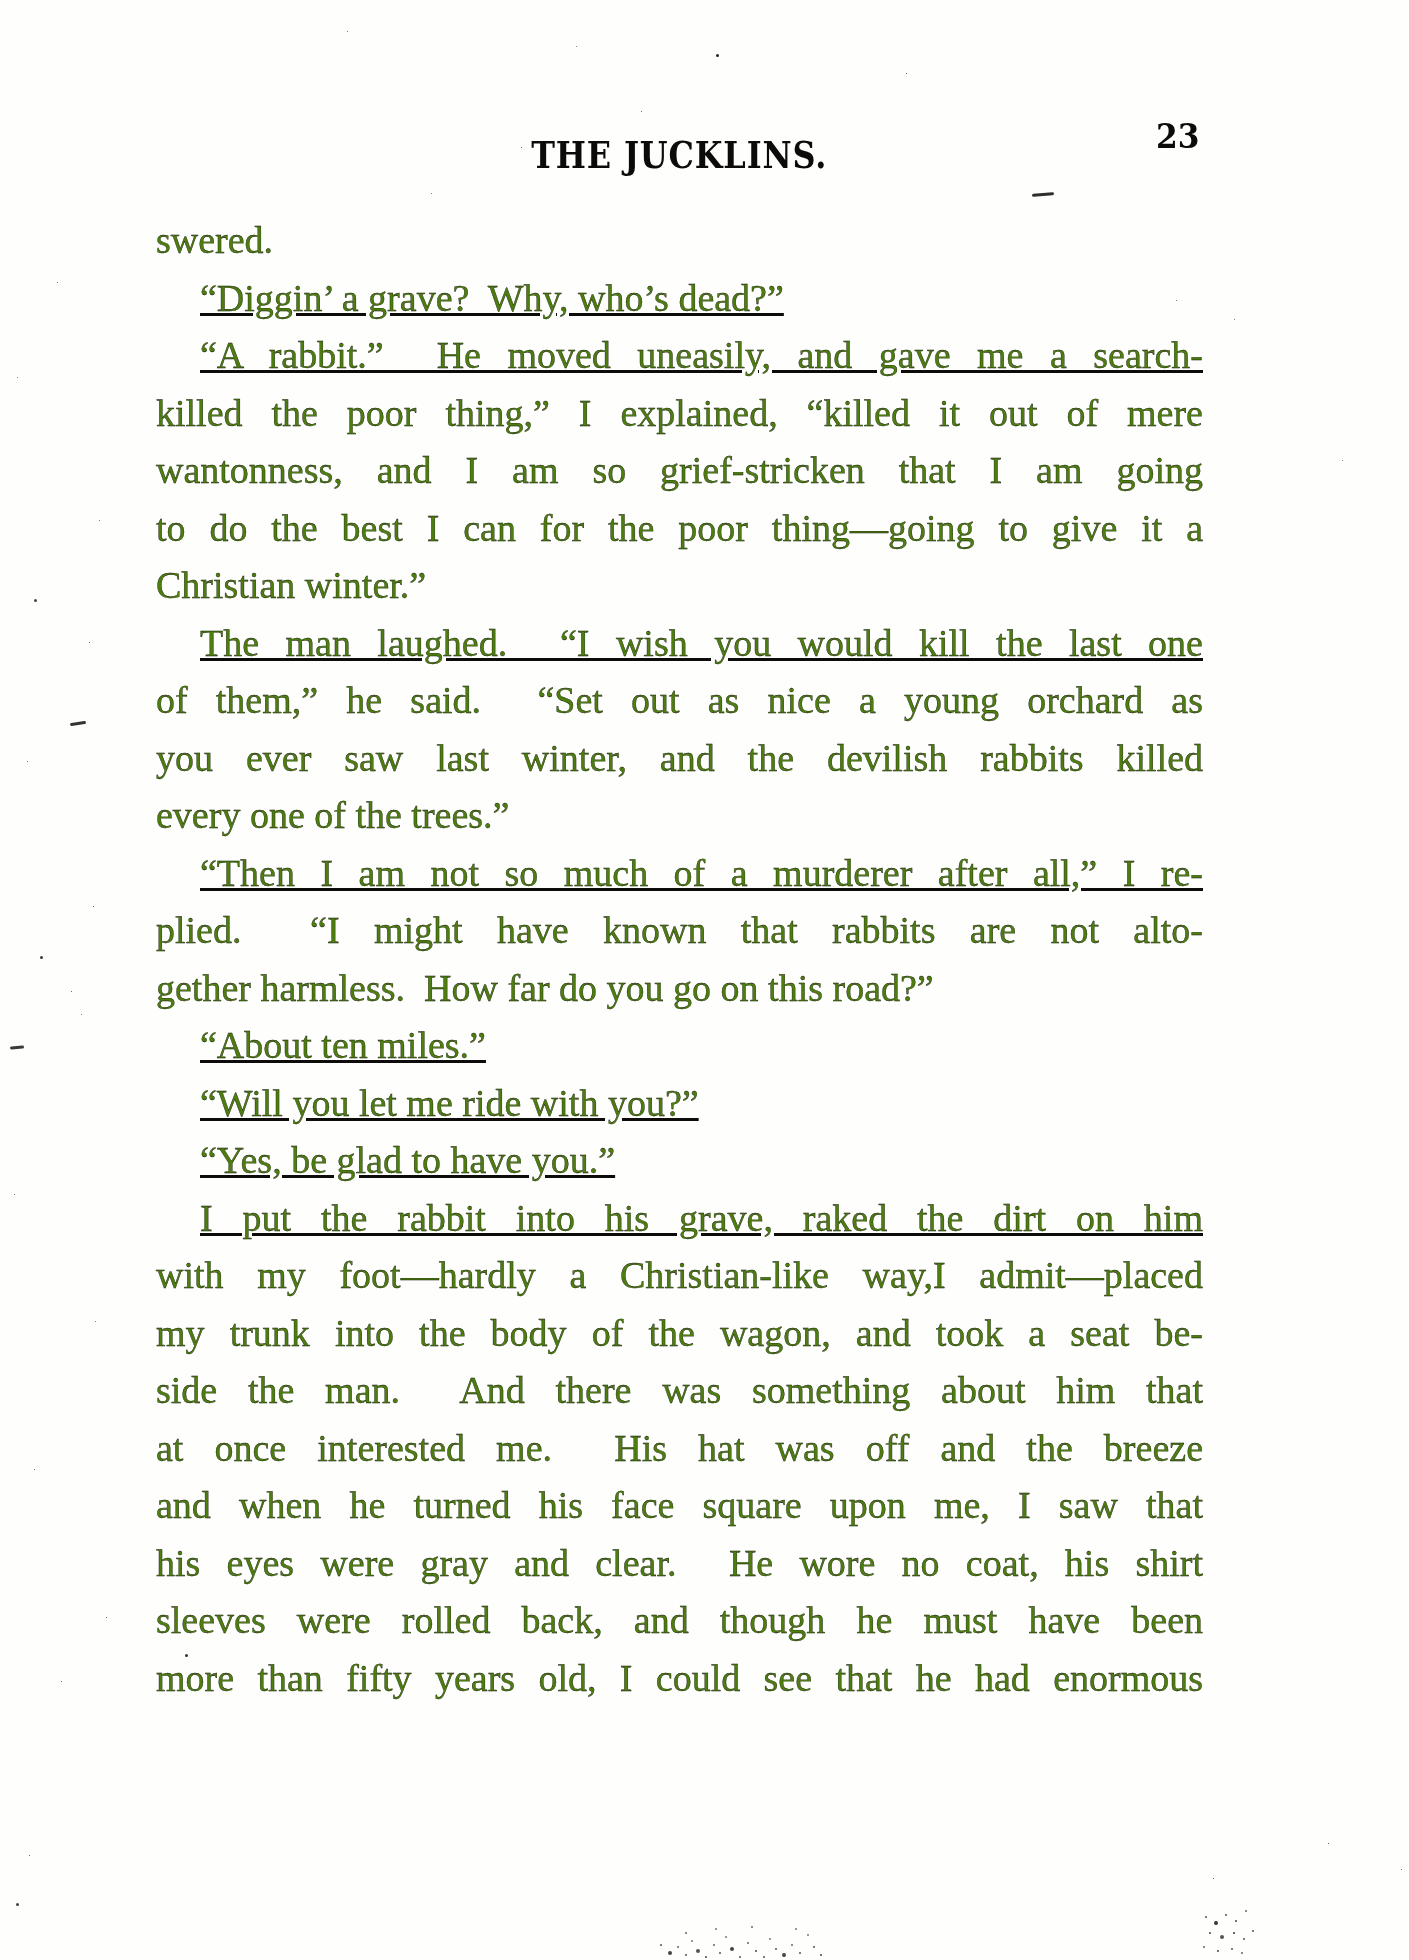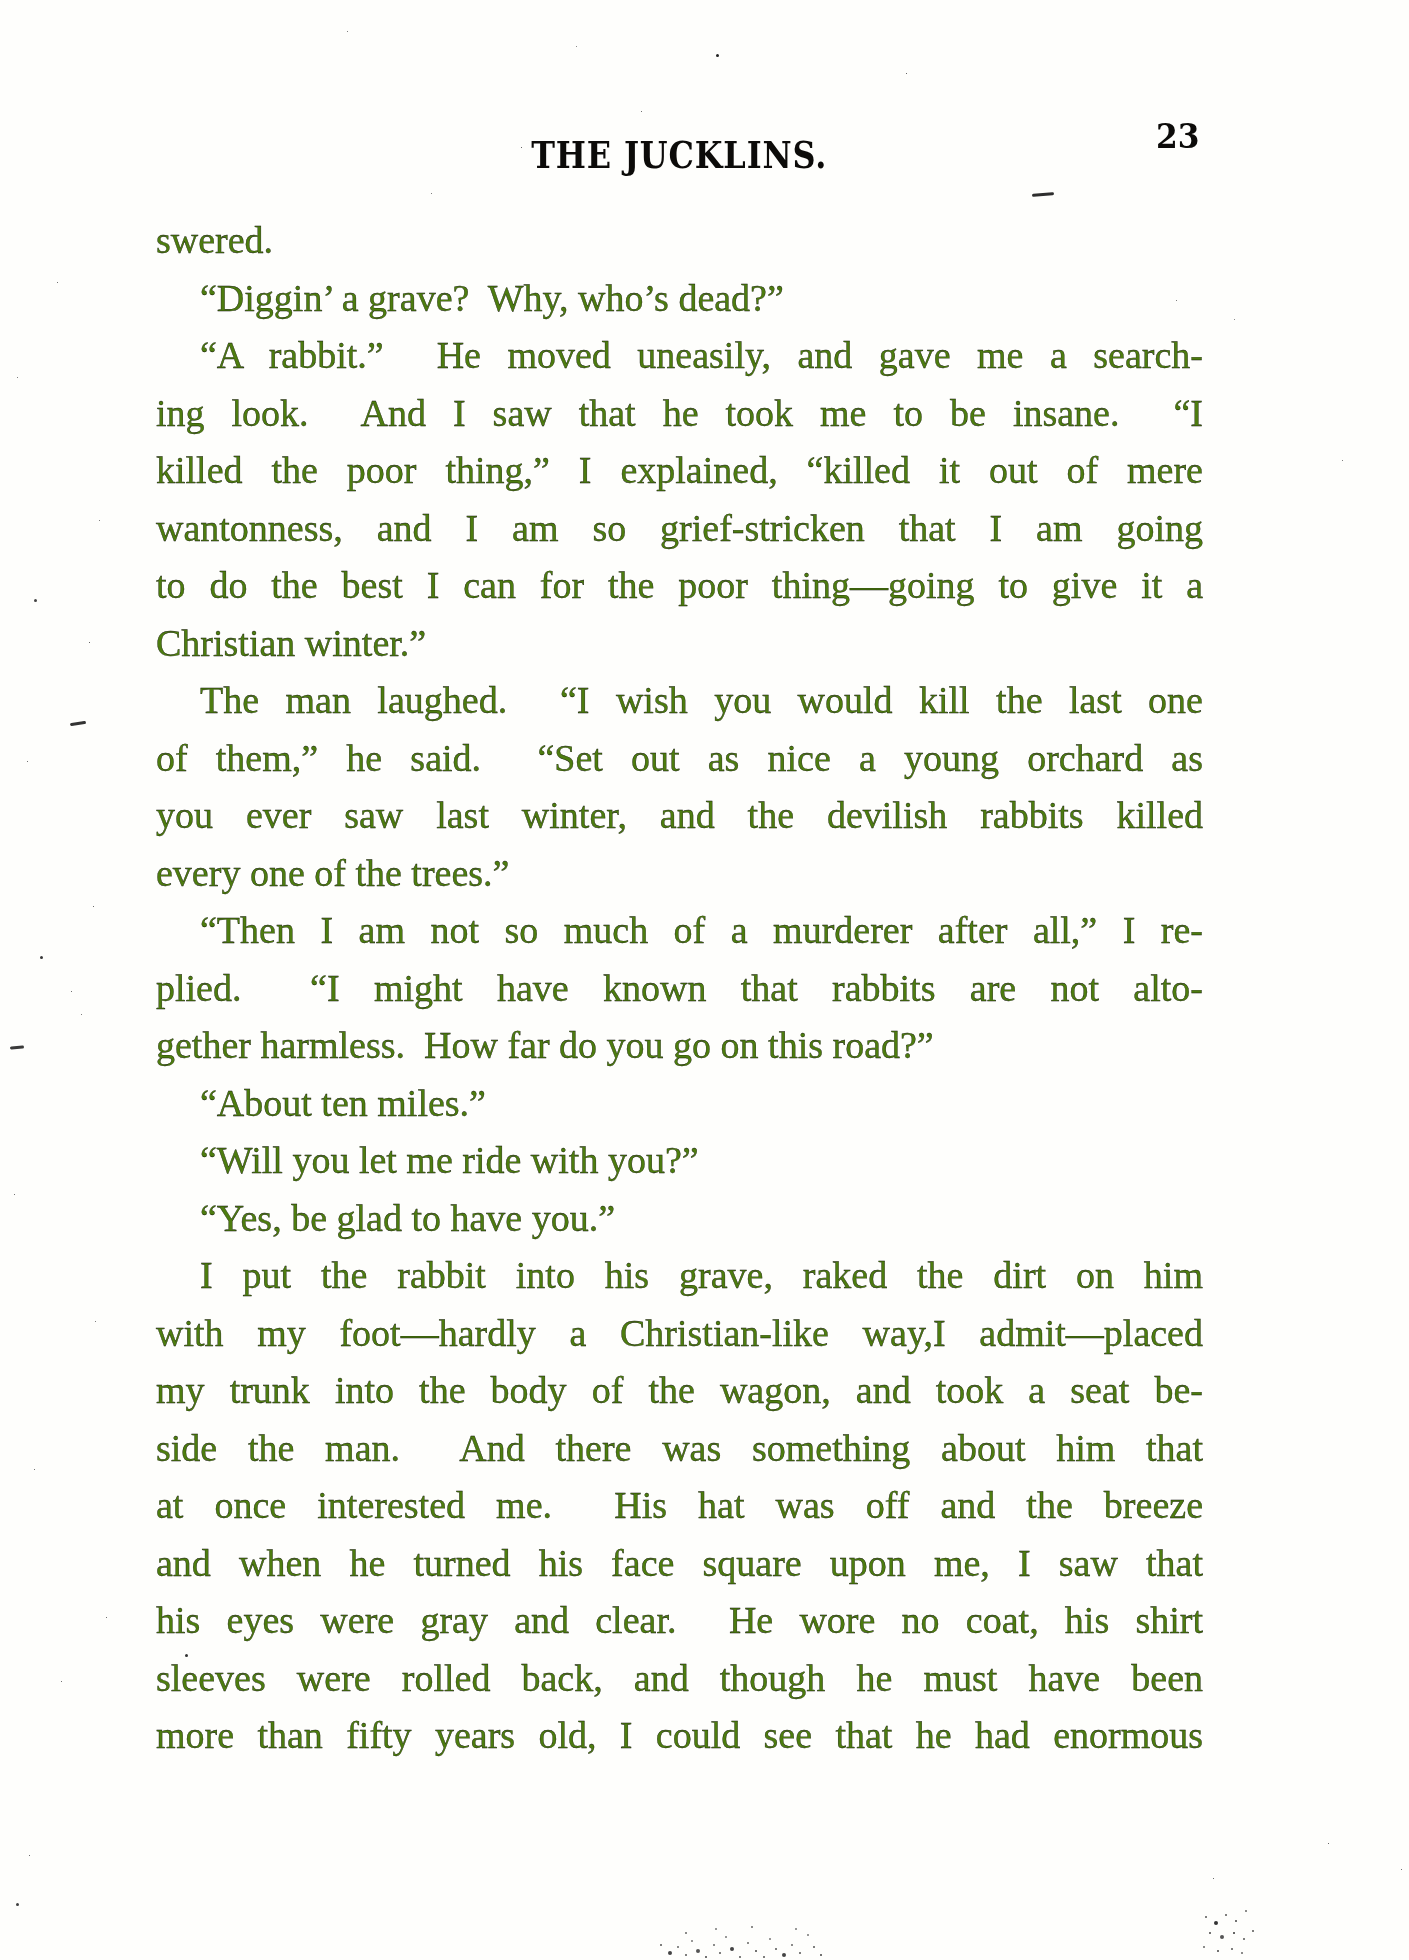--- a/index.html
+++ b/index.html
@@ -51,21 +51,21 @@
   .line {
     font-size: 38px;
     line-height: 57.5px;
     -webkit-text-stroke: 0.35px #0d0c0a;
   }
   .line.j {
     text-align: justify;
     text-align-last: justify;
     text-justify: inter-word;
   }
-  .line.in { text-indent: 44px; }
+  .line.in { text-indent: 44px; text-decoration: underline; }
 
   
   .noise-dots {
     position: absolute; left: 0; top: 0;
     width: 3px; height: 3px; border-radius: 50%;
     background: transparent;
     box-shadow:
       716px 54px 0 0 #222, 905px 72px 0 -1px #333, 640px 110px 0 -1px #444,
       520px 146px 0 -1px #333, 430px 192px 0 -1px #555, 346px 30px 0 -1px #555,
       575px 45px 0 -1px #666, 56px 281px 0 -1px #444, 16px 376px 0 -1px #555,
@@ -114,21 +114,20 @@
   <div class="running-head">
     <span class="running-title">THE JUCKLINS.</span>
   </div>
 
   <div class="page-number">23</div>
 
   <div class="text-block">
       <div class="line">swered.</div>
       <div class="line in">“Diggin’ a grave?&nbsp; Why, who’s dead?”</div>
       <div class="line j in">“A rabbit.”&nbsp; He moved uneasily, and gave me a search-</div>
-      <div class="line j">ing look.&nbsp; And I saw that he took me to be insane.&nbsp; “I</div>
       <div class="line j">killed the poor thing,” I explained, “killed it out of mere</div>
       <div class="line j">wantonness, and I am so grief-stricken that I am going</div>
       <div class="line j">to do the best I can for the poor thing—going to give it a</div>
       <div class="line">Christian winter.”</div>
       <div class="line j in">The man laughed.&nbsp; “I wish you would kill the last one</div>
       <div class="line j">of them,” he said.&nbsp; “Set out as nice a young orchard as</div>
       <div class="line j">you ever saw last winter, and the devilish rabbits killed</div>
       <div class="line">every one of the trees.”</div>
       <div class="line j in">“Then I am not so much of a murderer after all,” I re-</div>
       <div class="line j">plied.&nbsp; “I might have known that rabbits are not alto-</div>

